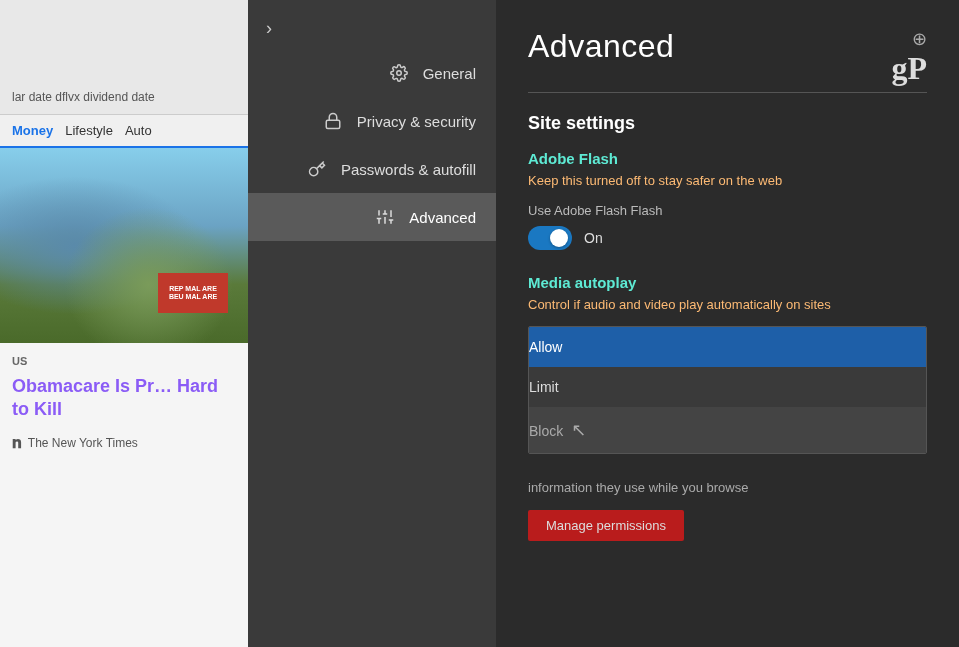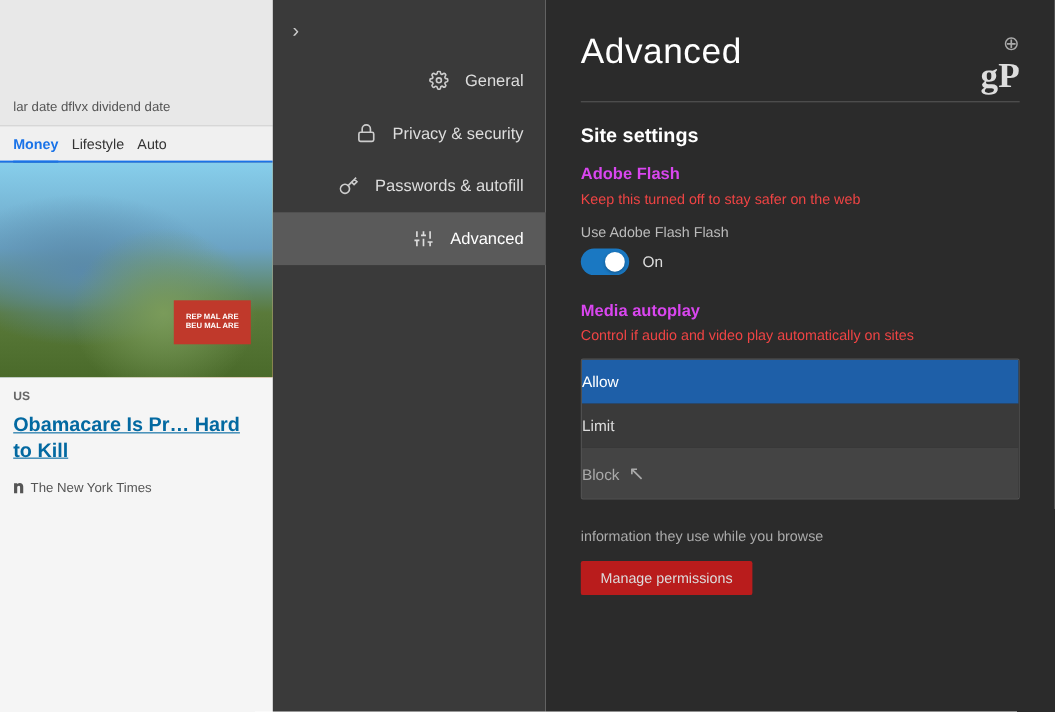--- a/index.html
+++ b/index.html
@@ -102,24 +102,23 @@
       padding: 12px 12px 4px;
       font-size: 11px;
       color: #666;
       text-transform: uppercase;
       font-weight: 600;
     }
 
     .article-title {
       padding: 4px 12px 8px;
       font-size: 18px;
-      color: #0369a1;
+      color: #8b5cf6;
       font-weight: 700;
       line-height: 1.3;
-      text-decoration: underline;
     }
 
     .article-source {
       padding: 4px 12px;
       display: flex;
       align-items: center;
       gap: 6px;
       font-size: 12px;
       color: #555;
     }
@@ -231,27 +230,27 @@
       margin-bottom: 16px;
     }
 
     .subsection {
       margin-bottom: 24px;
     }
 
     .subsection-title {
       font-size: 15px;
       font-weight: 700;
-      color: #d946ef;
+      color: #5eead4;
       margin-bottom: 4px;
     }
 
     .subsection-desc {
       font-size: 13px;
-      color: #ef4444;
+      color: #fdba74;
       margin-bottom: 12px;
       line-height: 1.5;
     }
 
     .toggle-row {
       display: flex;
       align-items: center;
       gap: 12px;
       margin-bottom: 8px;
     }

